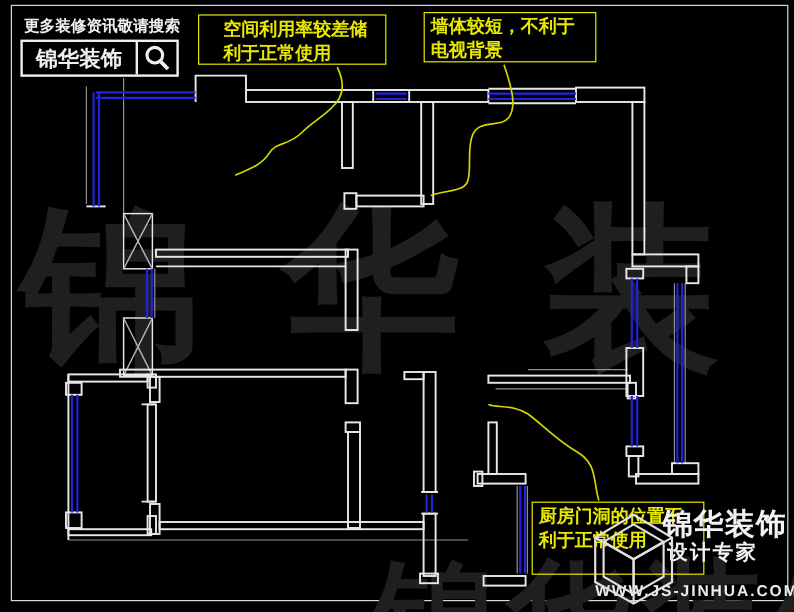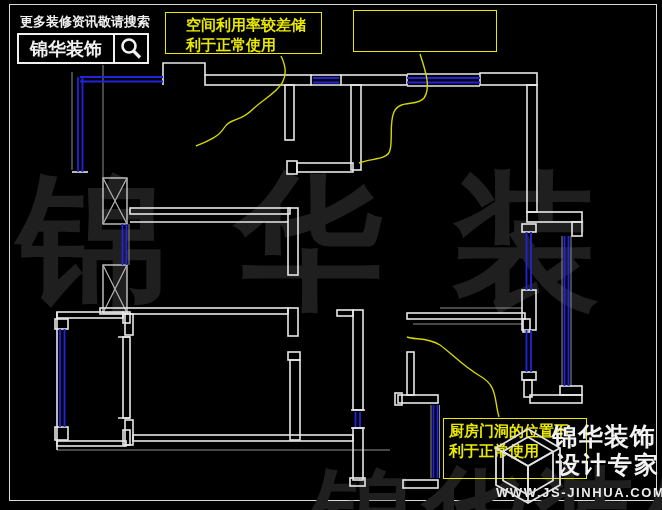--- a/index.html
+++ b/index.html
@@ -41,21 +41,21 @@
     white-space:nowrap;
   }
   .searchbox .divider{width:2px;background:#f0f0f0;}
   .searchbox .mag{width:32px;display:flex;align-items:center;justify-content:center;}
   .bottombrand{position:absolute;left:0;top:0;z-index:5;}
   .company-name{
     position:absolute;left:552px;top:420px;font-size:25px;font-weight:bold;
     font-family:"Liberation Serif",serif;color:#f2f2f2;letter-spacing:1px;white-space:nowrap;
   }
   .company-slogan{
-    position:absolute;left:556px;top:449px;font-size:24px;font-weight:bold;
+    position:absolute;left:556px;top:449px;font-size:17px;font-weight:bold;
     font-family:"Liberation Serif",serif;color:#f2f2f2;letter-spacing:2px;white-space:nowrap;
   }
   .company-web{
     position:absolute;left:496px;top:485px;font-size:13px;font-weight:bold;
     letter-spacing:1.6px;color:#ececec;white-space:nowrap;
   }
 </style>
 </head>
 <body>
 
@@ -165,20 +165,22 @@
       <path d="M420,54 C426,72 431,88 424,98 C417,107 400,99 394,112 C389,123 393,140 390,150 C388,160 372,158 359,163"></path>
       <path d="M499,417 C494,400 498,386 480,376 C464,367 450,352 440,345 C428,337 414,340 407,337"></path>
     </g>
   </svg>
 
   <div class="callout co-1">
     <div>空间利用率较差储</div>
     <div>利于正常使用</div>
   </div>
   <div class="callout co-2">
+    <div>墙体较短，不利于</div>
+    <div>电视背景</div>
   </div>
   <div class="callout co-3">
     <div>厨房门洞的位置不</div>
     <div>利于正常使用</div>
   </div>
 
   <div class="topbrand">
     <div class="tagline">更多装修资讯敬请搜索</div>
     <div class="searchbox">
       <div class="brand">锦华装饰</div>

